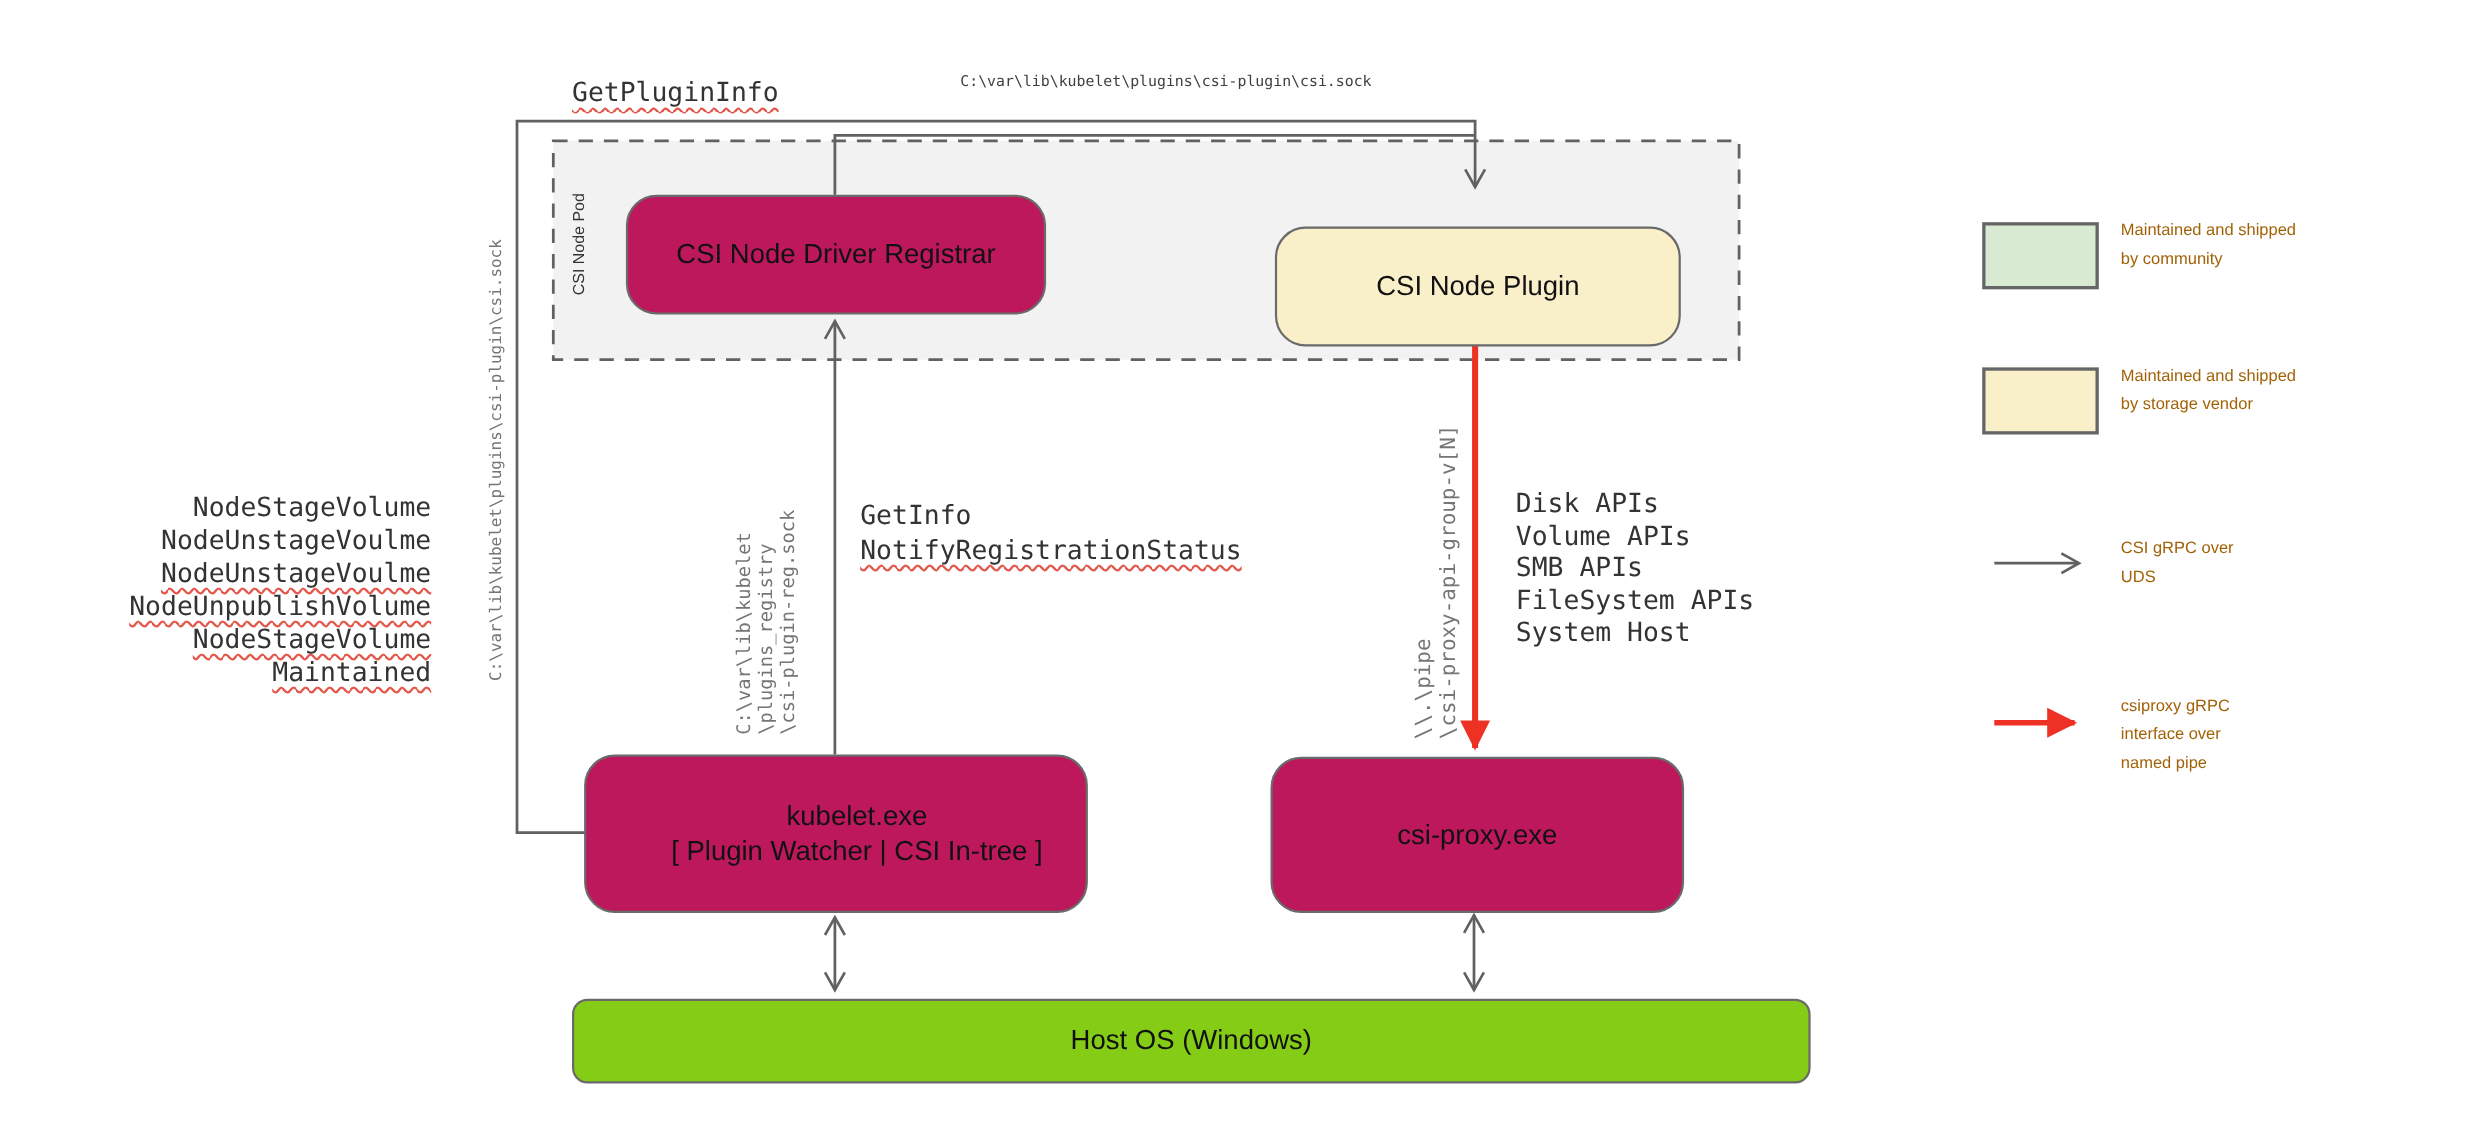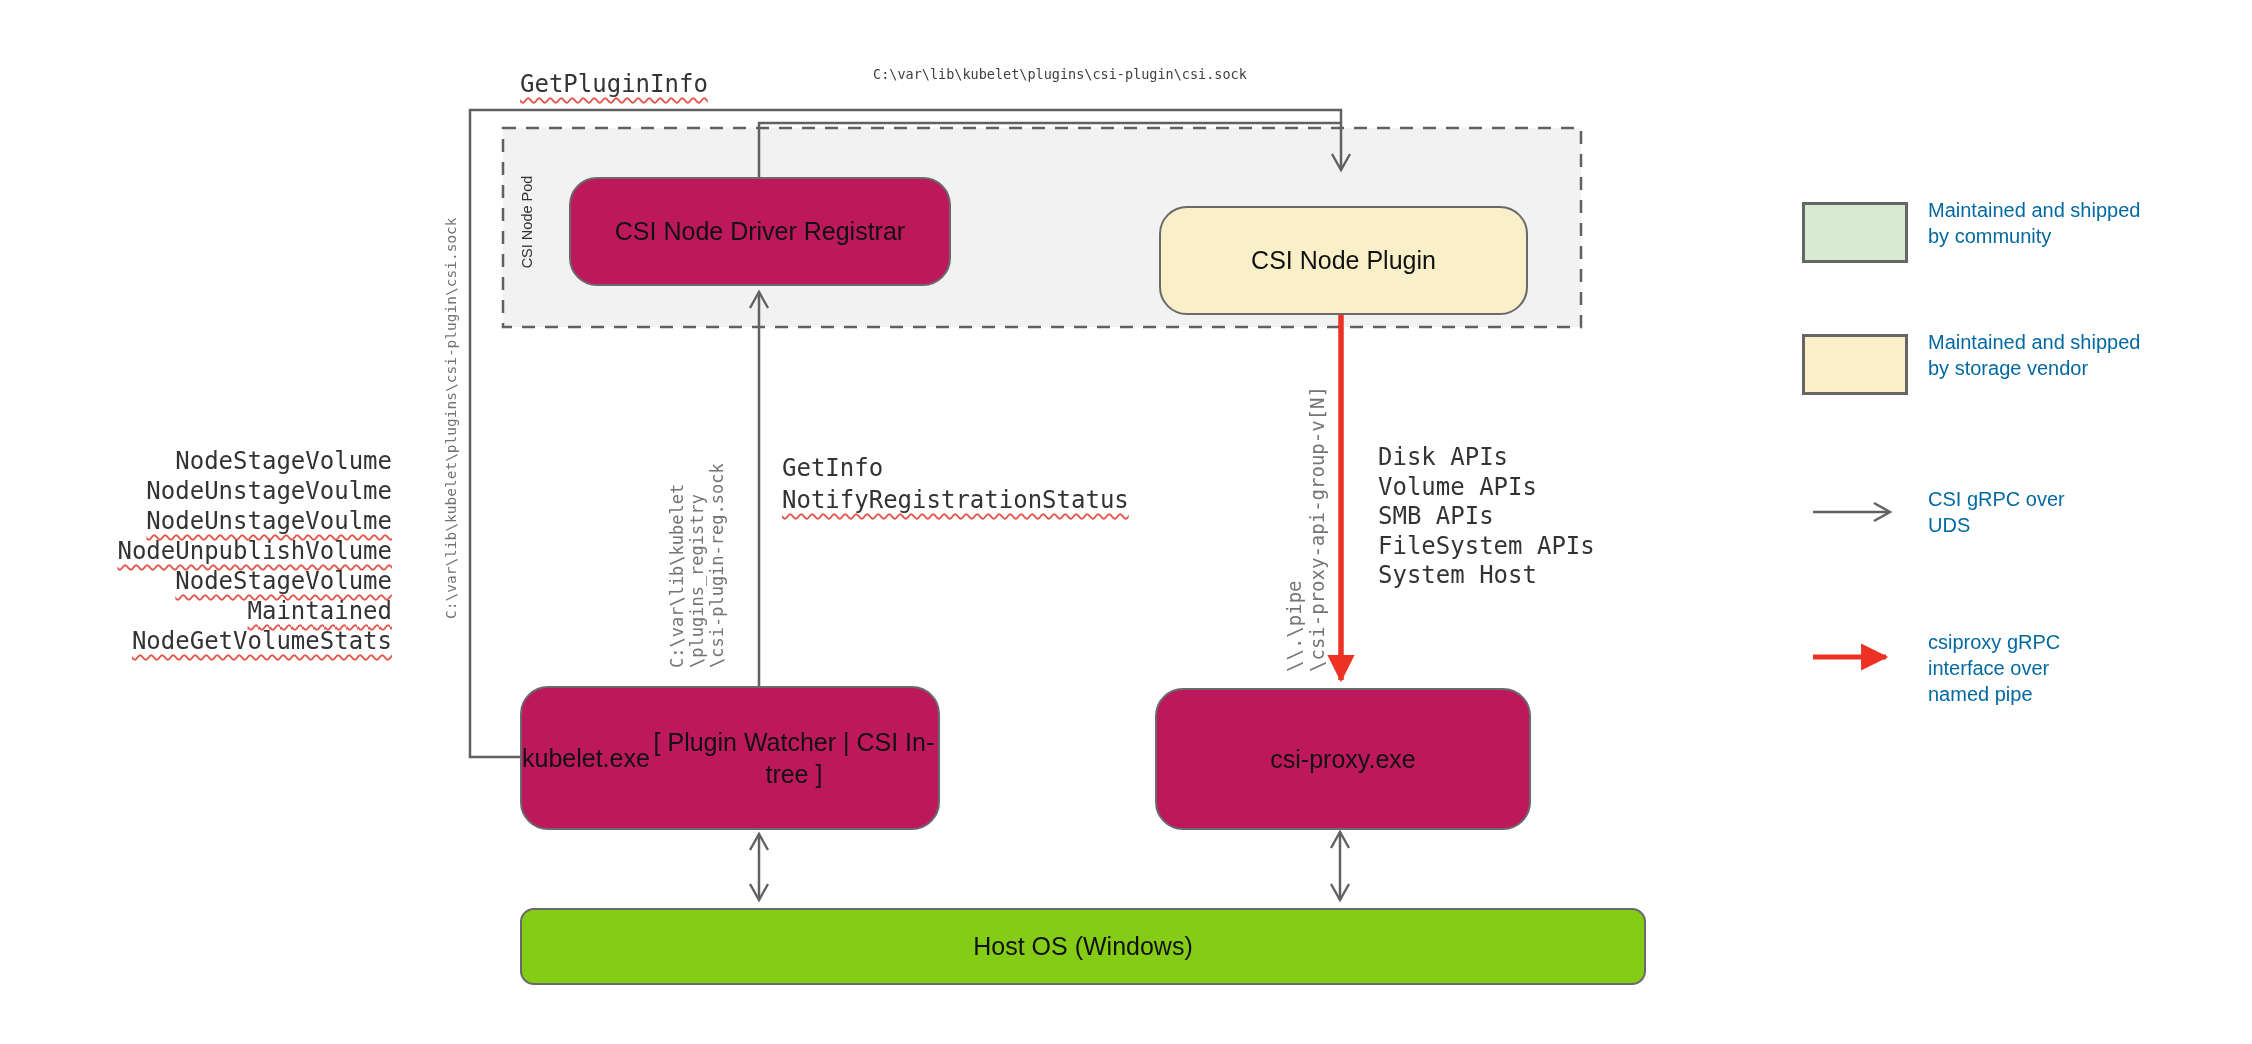--- a/index.html
+++ b/index.html
@@ -16,21 +16,21 @@
   
   .lbl{position:absolute;z-index:4;}
   .mono{font-family:"DejaVu Sans Mono","Liberation Mono",monospace;}
   .mono-dark{color:#333;}
   .mono-gray{color:#757575;}
   .wavy{text-decoration-line:underline;text-decoration-style:wavy;
         text-decoration-color:#e4584c;text-decoration-thickness:1.6px;text-underline-offset:5px;}
   .rot{transform:rotate(-90deg);}
   .list-right{text-align:right;}
   svg{position:absolute;left:0;top:0;z-index:2;}
-  .legend-label{font-size:20px;color:#0369a1;line-height:26px;white-space:pre-line;}
+  .legend-label{font-size:15px;color:#a16207;line-height:26px;white-space:pre-line;}
   .swatch{position:absolute;width:100px;height:55px;border:3px solid #666;z-index:3;}
 </style>
 </head>
 <body>
 
 <div id="canvas">
 
   <div class="pod" style="left:503px;top:128px;width:1078px;height:199px;"></div>
 
   <svg width="2252" height="1044">
@@ -62,21 +62,21 @@
   </svg>
 
   <div class="node-box green" style="left:569px;top:177px;width:378px;height:105px;">
     <span>CSI Node Driver Registrar</span>
   </div>
 
   <div class="node-box yellow" style="left:1159px;top:178px;width:365px;height:105px;">
     <span>CSI Node Plugin</span>
   </div>
 
-  <div class="node-box green" style="left:520px;top:686px;width:416px;height:140px;">
+  <div class="node-box green" style="left:531px;top:686px;width:416px;height:140px;flex-direction:column;padding-left:38px;">
     <span>kubelet.exe</span>
     <span>[ Plugin Watcher | CSI In-tree ]</span>
   </div>
 
   <div class="node-box green" style="left:1155px;top:688px;width:372px;height:138px;">
     <span>csi-proxy.exe</span>
   </div>
 
   <div class="node-box blue" style="left:520px;top:908px;width:1122px;height:73px;border-radius:14px;">
     <span>Host OS (Windows)</span>
@@ -90,21 +90,20 @@
 
   <div class="lbl mono mono-gray rot" style="left:243px;top:399px;width:420px;height:20px;font-size:14.5px;text-align:left;">C:\var\lib\kubelet\plugins\csi-plugin\csi.sock</div>
 
   <div class="lbl mono mono-dark list-right" style="left:60px;top:446px;width:332px;font-size:24px;line-height:30px;">
     <div>NodeStageVolume</div>
     <div>NodeUnstageVoulme</div>
     <div class="wavy">NodeUnstageVoulme</div>
     <div class="wavy">NodeUnpublishVolume</div>
     <div class="wavy">NodeStageVolume</div>
     <div class="wavy">Maintained</div>
-    <div class="wavy">NodeGetVolumeStats</div>
   </div>
 
   <div class="lbl mono mono-gray rot" style="left:592px;top:533px;width:210px;height:60px;font-size:17px;line-height:20px;text-align:left;">
     <div>C:\var\lib\kubelet</div>
     <div>\plugins_registry</div>
     <div>\csi-plugin-reg.sock</div>
   </div>
 
   <div class="lbl mono mono-dark" style="left:782px;top:452px;font-size:24px;line-height:32px;">
     <div>GetInfo</div>

